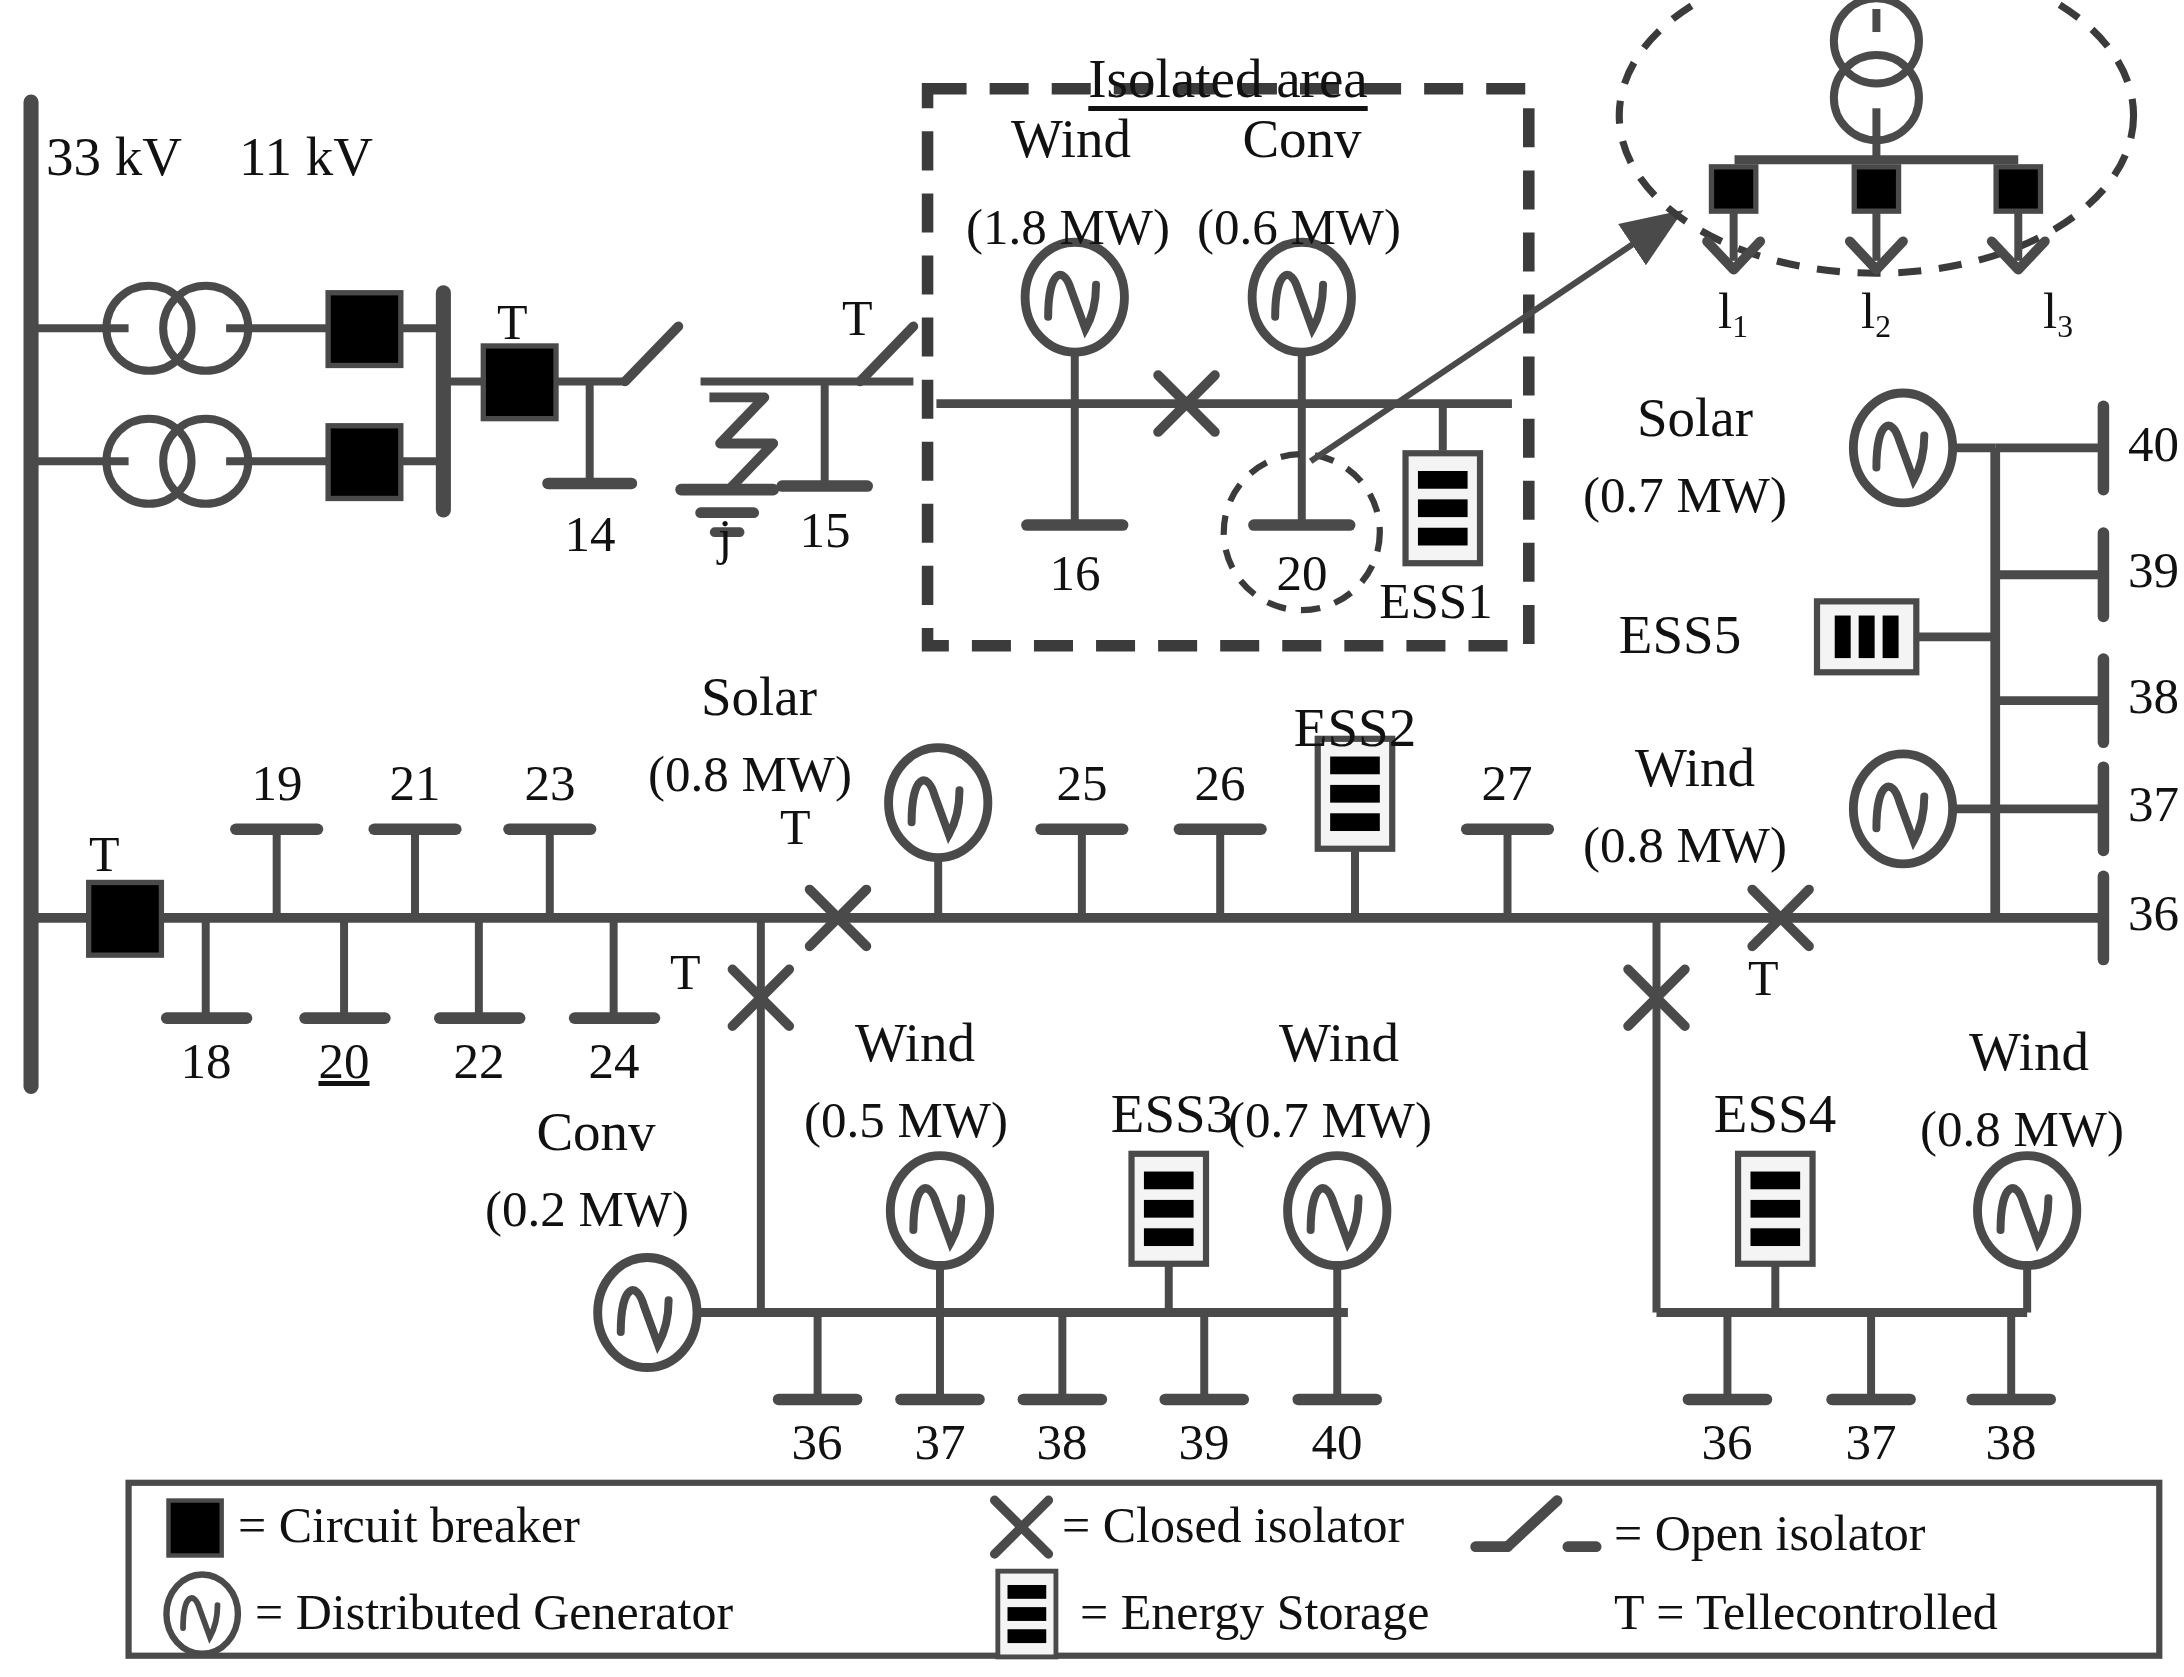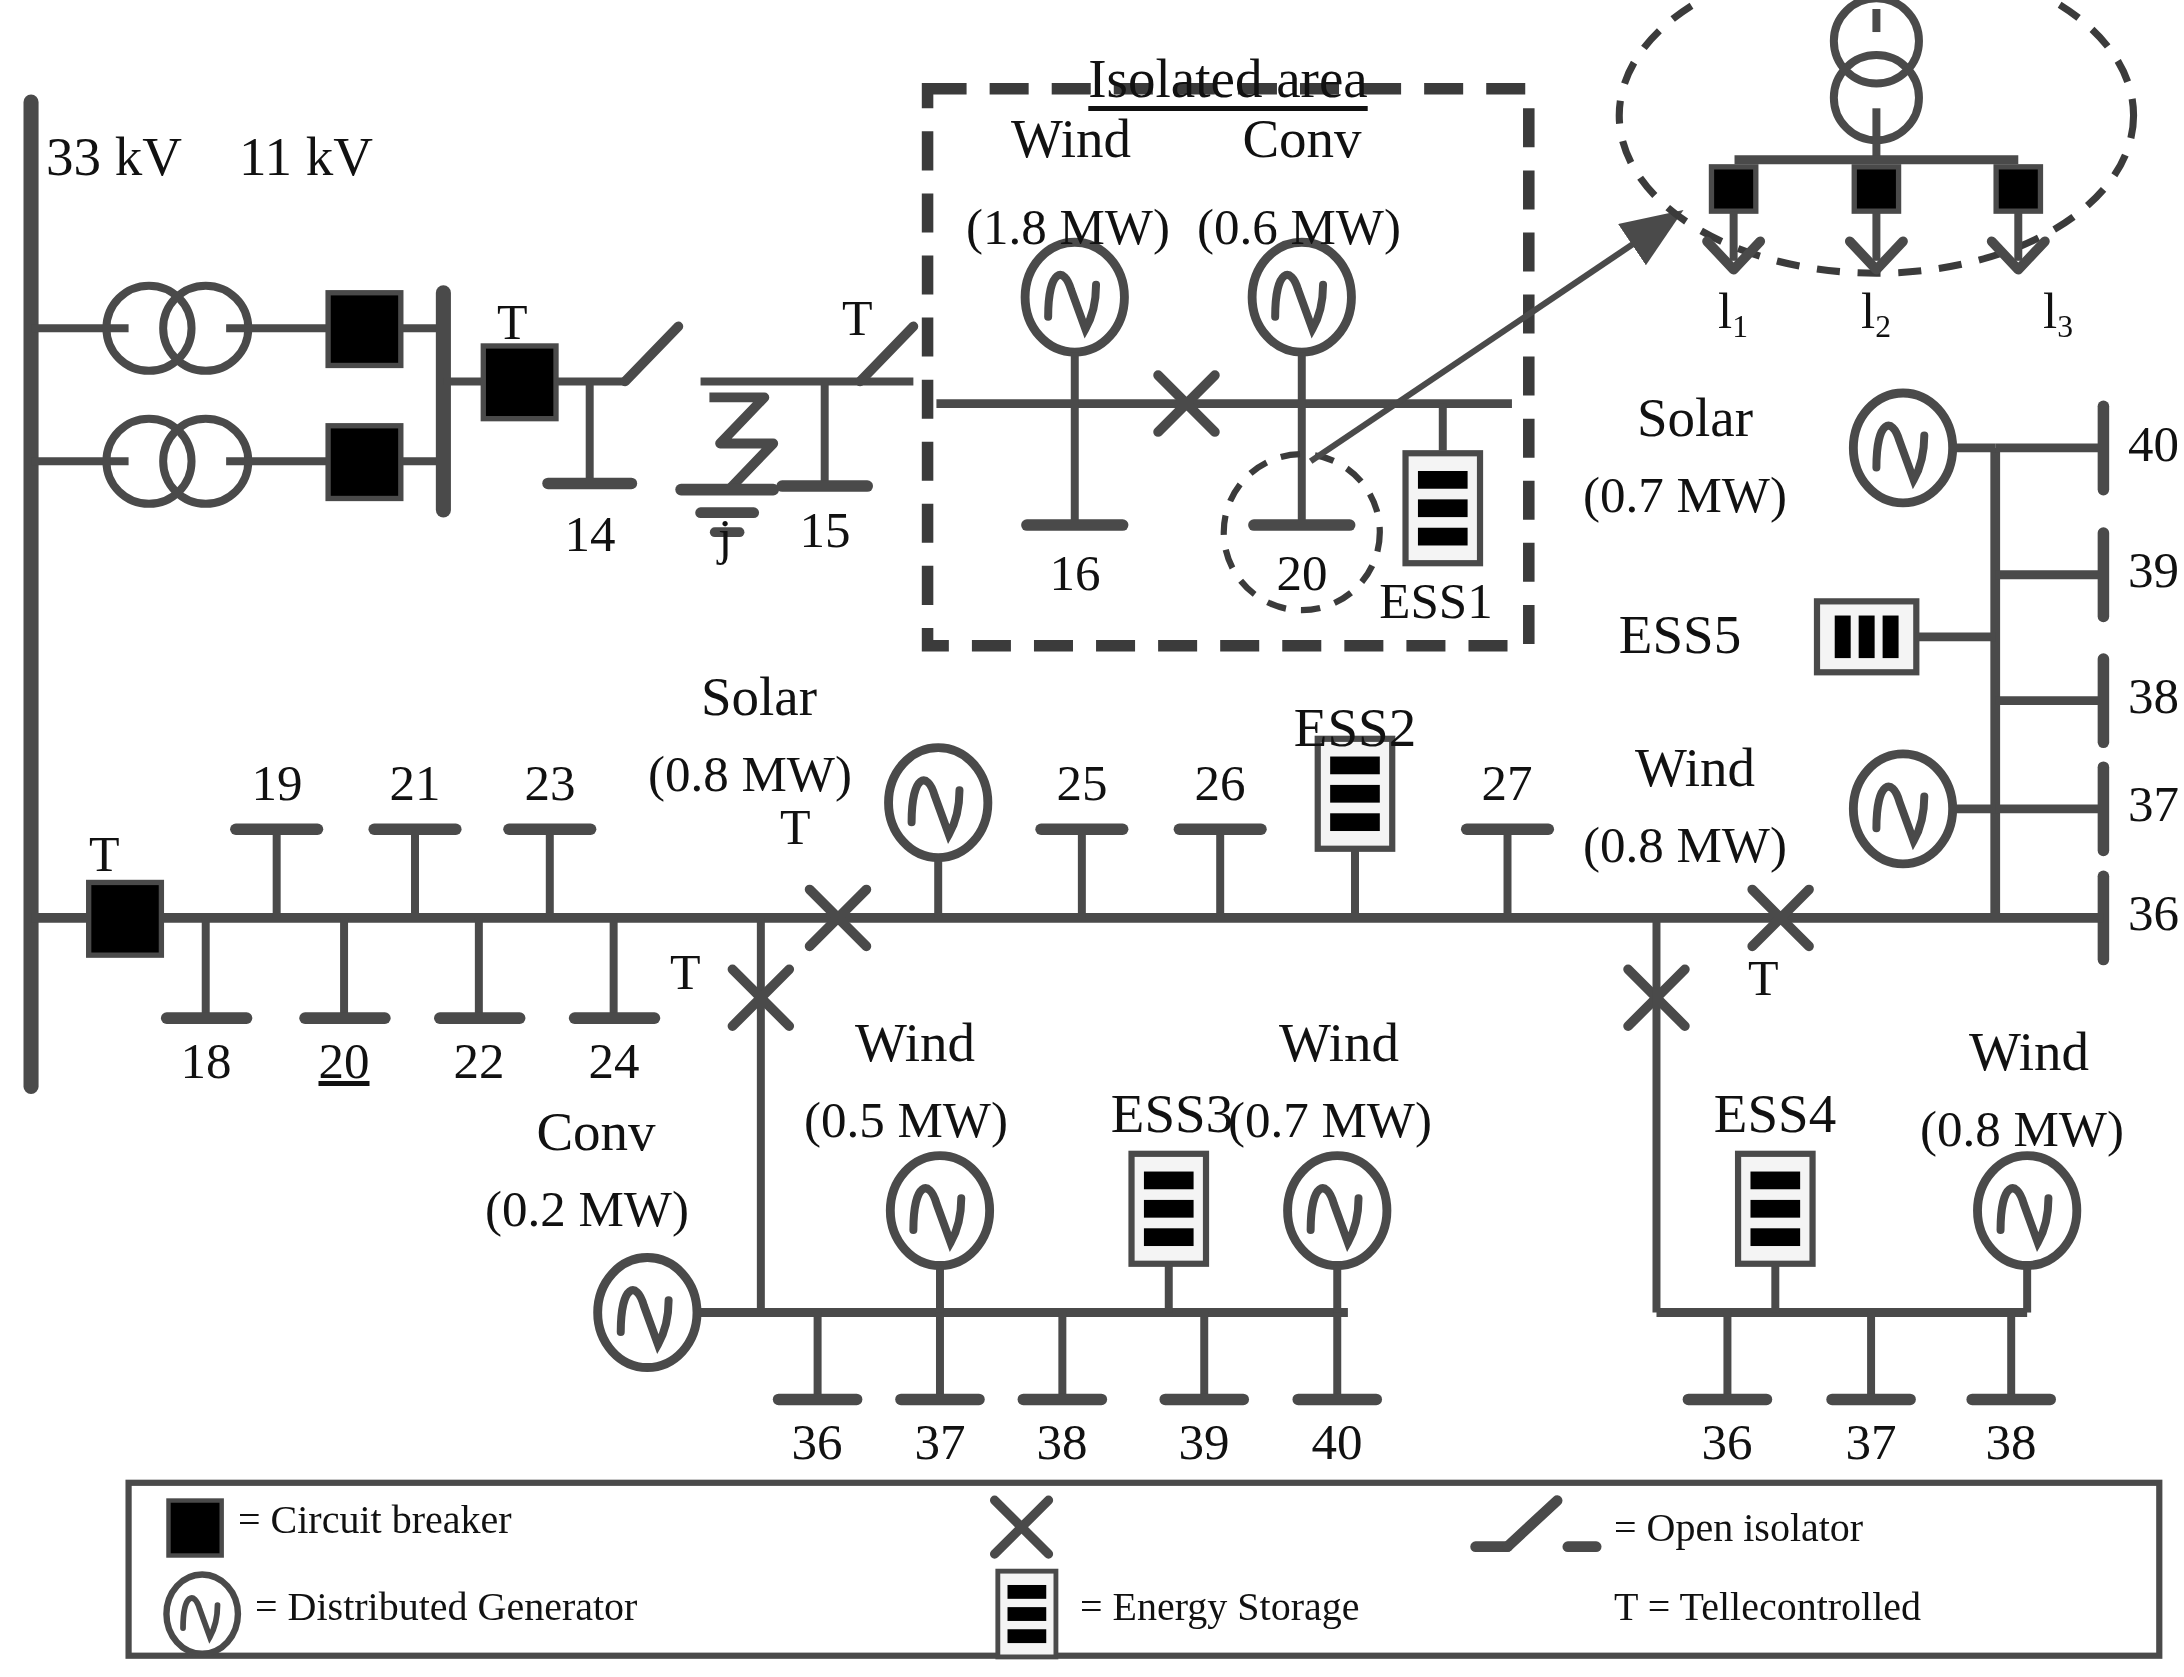--- a/index.html
+++ b/index.html
@@ -3,21 +3,21 @@
 <meta charset="utf-8">
 <style>
   html,body{margin:0;padding:0;background:#fff;}
   body{width:2185px;height:1678px;position:relative;overflow:hidden;
        font-family:"Liberation Serif","DejaVu Serif",serif;color:#111;}
   .stage{position:absolute;inset:0;}
   svg.sheet{position:absolute;left:0;top:0;width:2185px;height:1678px;}
   .lbl{position:absolute;white-space:nowrap;line-height:1;}
   .t-big{font-size:55px;}
   .t-med{font-size:51px;}
-  .t-leg{font-size:40px;}
+  .t-leg{font-size:50px;}
   .t-T{font-size:50px;}
   .ctr{transform:translateX(-50%);}
   .sub{font-size:0.62em;vertical-align:-0.28em;}
   .ul{text-decoration:underline;text-underline-offset:8.9px;}
 </style>
 </head>
 <body>
 
 <div class="stage">
 
@@ -406,19 +406,20 @@
 <div class="lbl t-med ctr" style="left:1337px; top:1417px;">40</div>
 
 <div class="lbl t-big ctr" style="left:1775px; top:1086px;">ESS4</div>
 <div class="lbl t-big ctr" style="left:2029px; top:1024px;">Wind</div>
 <div class="lbl t-med ctr" style="left:2022px; top:1104px;">(0.8 MW)</div>
 <div class="lbl t-med ctr" style="left:1727px; top:1417px;">36</div>
 <div class="lbl t-med ctr" style="left:1871px; top:1417px;">37</div>
 <div class="lbl t-med ctr" style="left:2011px; top:1417px;">38</div>
 
 <div class="lbl t-leg" style="left:238px;  top:1500px;">= Circuit breaker</div>
+<div class="lbl t-leg" style="left:1062px; top:1500px;">= Closed isolator</div>
 <div class="lbl t-leg" style="left:1614px; top:1500px;margin-top:8px;">= Open isolator</div>
 <div class="lbl t-leg" style="left:255px;  top:1587px;">= Distributed Generator</div>
 <div class="lbl t-leg" style="left:1080px; top:1587px;">= Energy Storage</div>
 <div class="lbl t-leg" style="left:1614px; top:1587px;">T = Tellecontrolled</div>
 
 </div>
 
 
 </body></html>

